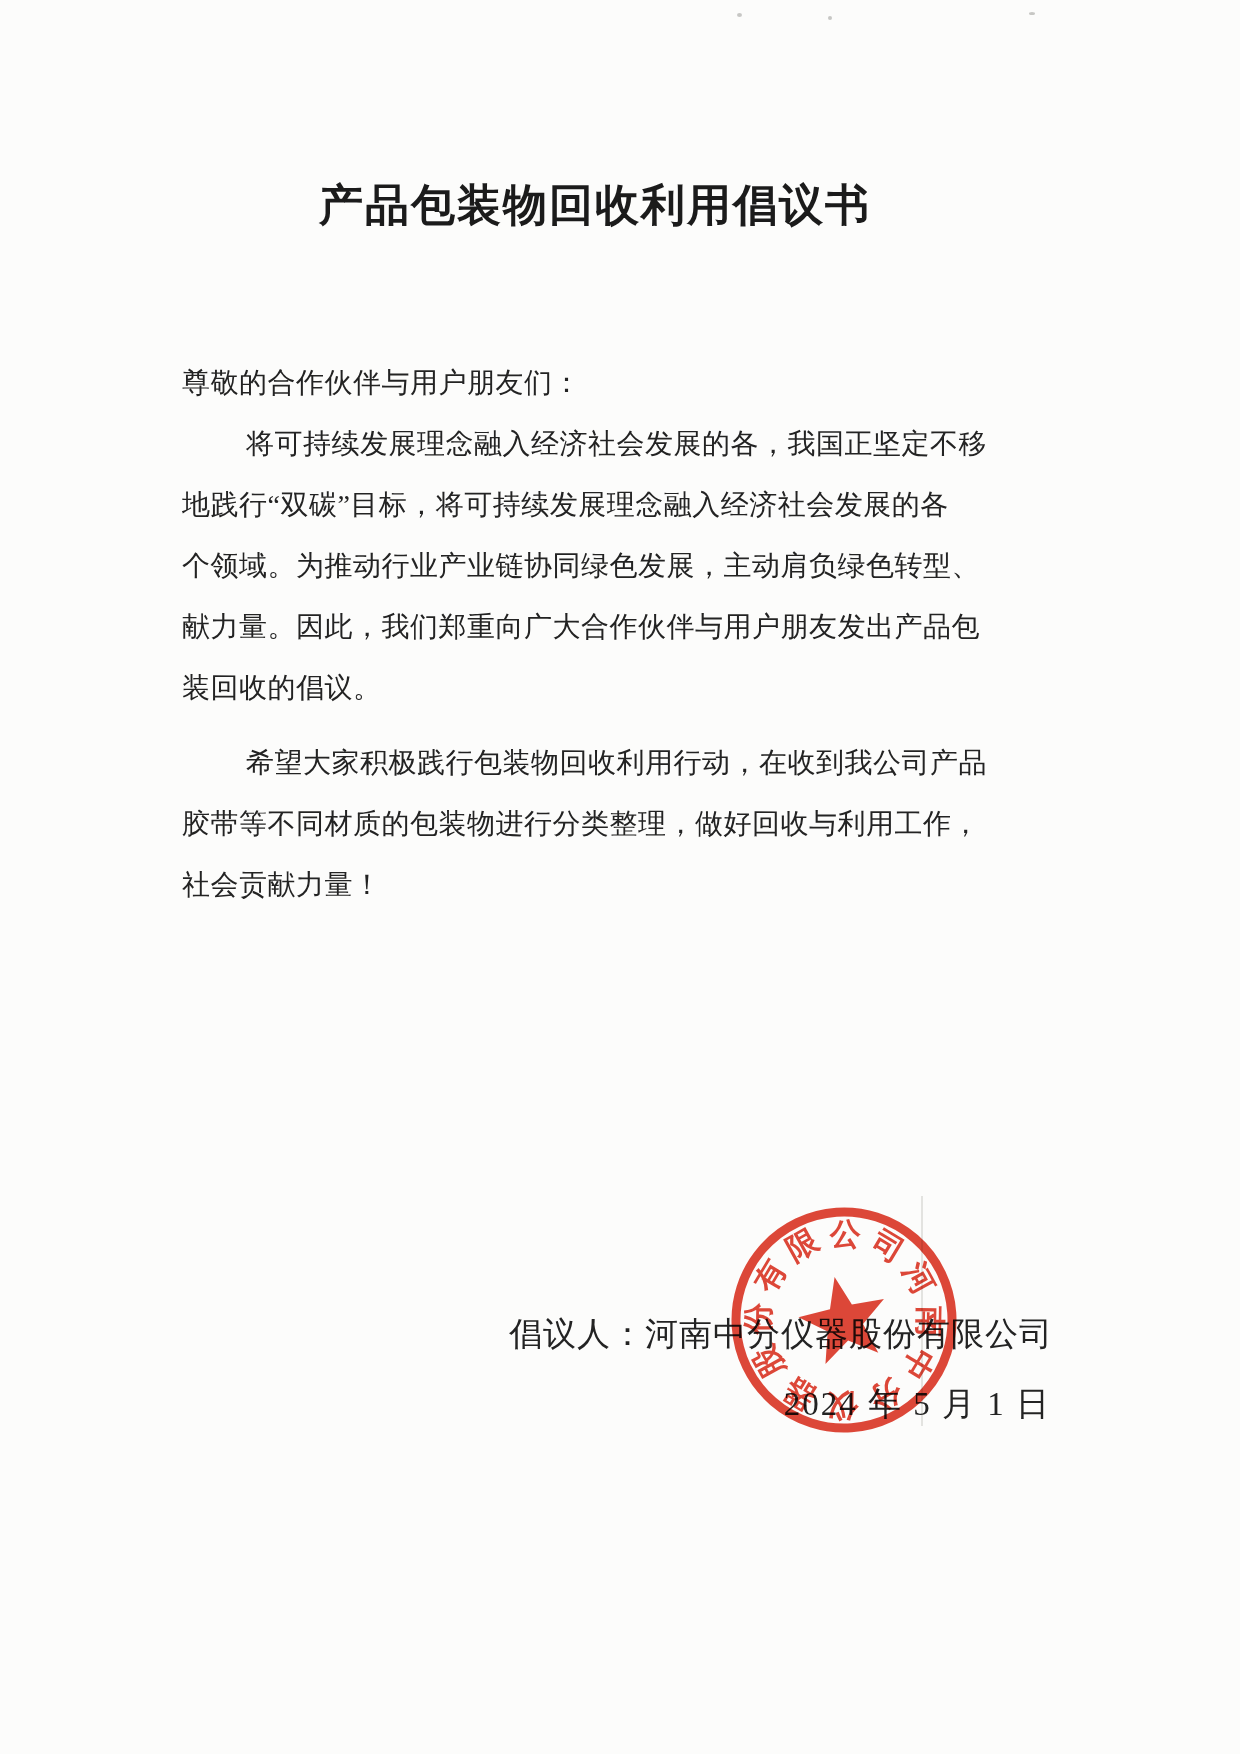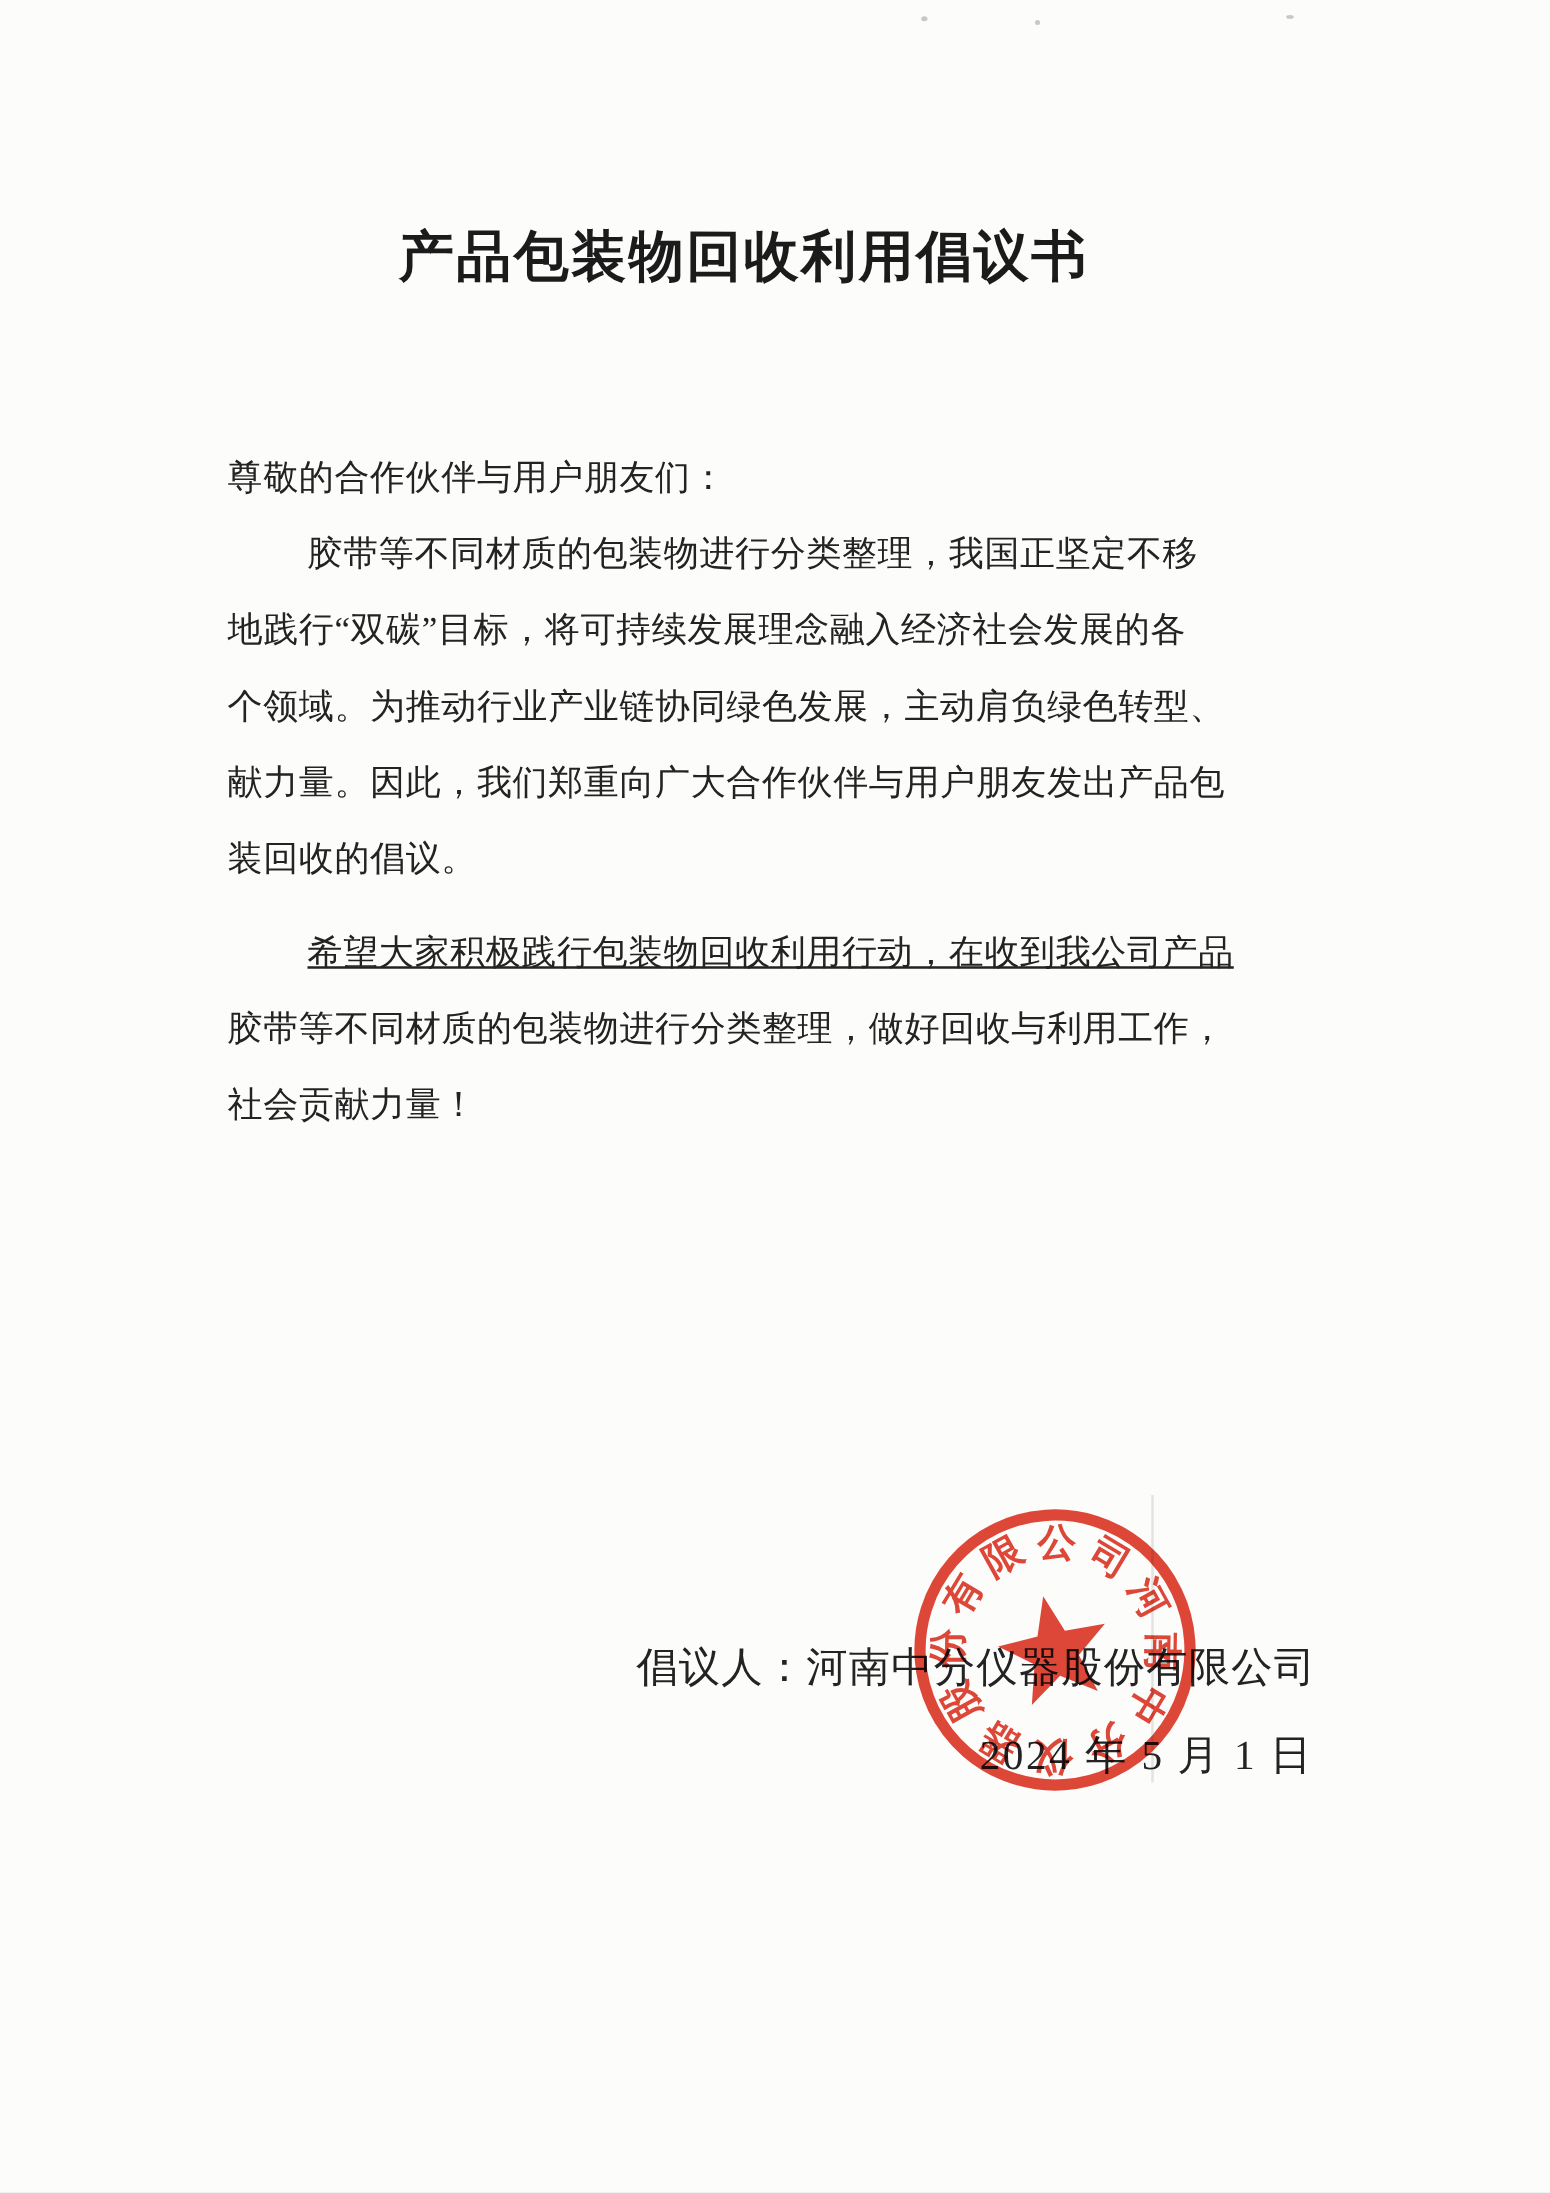--- a/index.html
+++ b/index.html
@@ -28,21 +28,21 @@
     position:absolute;
     left:182px; top:352px; width:836px;
     font-size:28px;
     letter-spacing:0.5px;
   }
   .line {
     height:61px; line-height:61px;
     white-space:nowrap;
   }
   .indent { text-indent:64px; }
-  .para-gap { margin-top:14px;text-decoration:underline; }
+  .para-gap { margin-top:14px; }
   .signer-line {
     position:absolute;
     right:230px; top:1312px;
     font-size:33px;
     letter-spacing:1px;
     white-space:nowrap;
     z-index:1;
   }
   .date-line {
     position:absolute;
@@ -85,21 +85,21 @@
 </head>
 <body>
 
 <div class="page">
 
   <div class="doc-title">产品包装物回收利用倡议书</div>
 
   <div class="body-block">
     <div class="line">尊敬的合作伙伴与用户朋友们：</div>
 
-    <div class="line indent">胶带等不同材质的包装物进行分类整理，我国正坚定不移</div>
+    <div class="line indent">将可持续发展理念融入经济社会发展的各，我国正坚定不移</div>
     <div class="line">地践行“双碳”目标，将可持续发展理念融入经济社会发展的各</div>
     <div class="line">个领域。为推动行业产业链协同绿色发展，主动肩负绿色转型、</div>
     <div class="line">献力量。因此，我们郑重向广大合作伙伴与用户朋友发出产品包</div>
     <div class="line">装回收的倡议。</div>
 
     <div class="line indent para-gap">希望大家积极践行包装物回收利用行动，在收到我公司产品</div>
     <div class="line">胶带等不同材质的包装物进行分类整理，做好回收与利用工作，</div>
     <div class="line">社会贡献力量！</div>
   </div>
 

